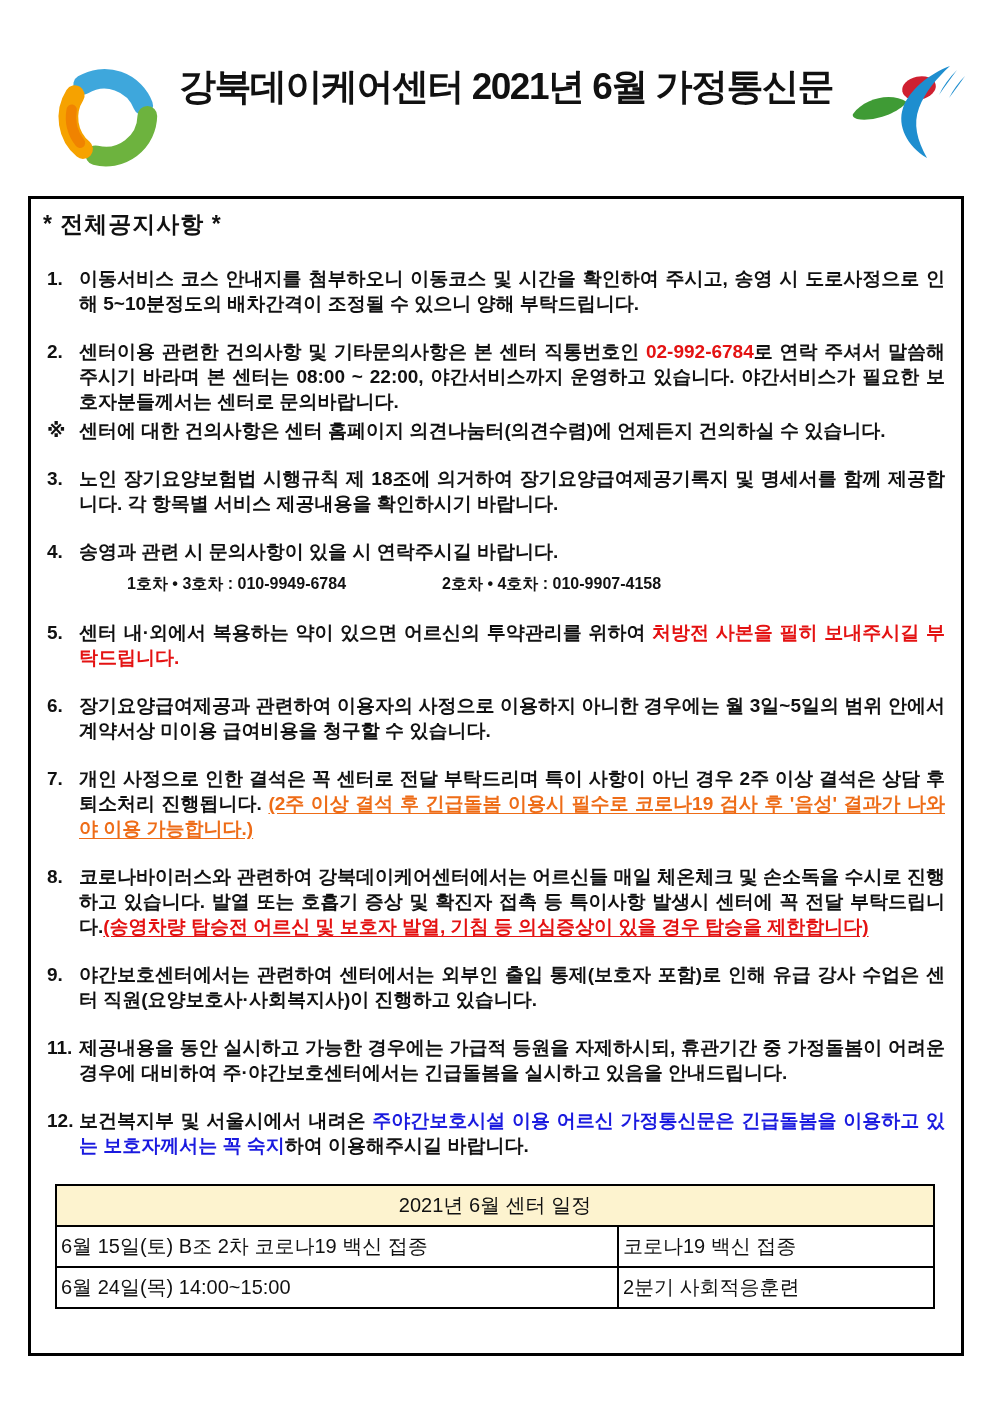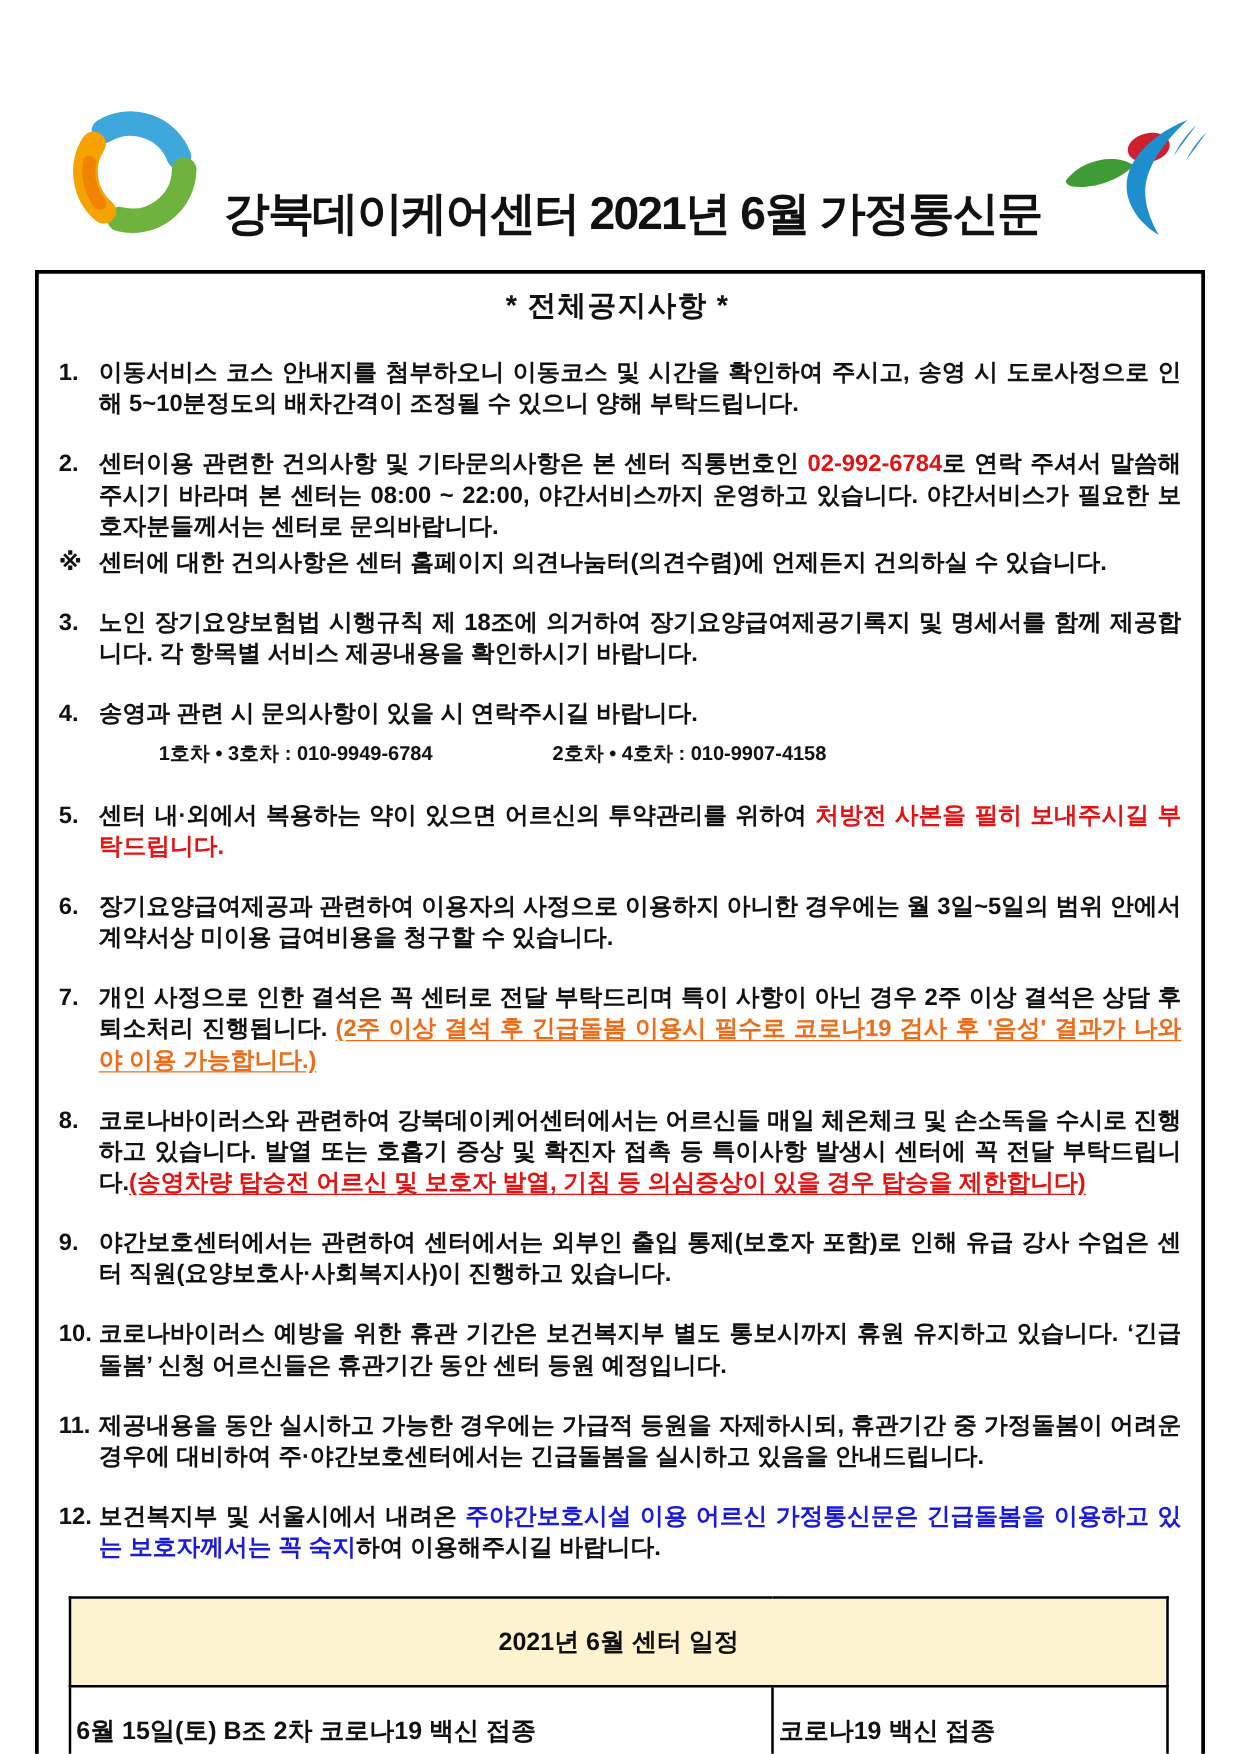--- a/index.html
+++ b/index.html
@@ -8,39 +8,39 @@
   }
   *{box-sizing:border-box;margin:0;padding:0;}
   html,body{background:#fff;}
   body{
     width:992px;height:1403px;overflow:hidden;
     font-family:"Liberation Sans","DejaVu Sans",sans-serif;
     color:var(--ink);font-weight:bold;
   }
   
   .hdr{
-    display:flex;align-items:flex-end;
-    padding:62px 14px 14px 52px;gap:12px;margin-top:20px;
+    display:flex;align-items:flex-start;
+    padding:62px 14px 14px 52px;gap:12px;
   }
   .hdr .logo-left{flex:0 0 114px;}
   .hdr .logo-right{flex:0 0 132px;}
   .page-title{
     flex:1;text-align:center;
     font-size:37px;font-weight:800;letter-spacing:-1.5px;
     white-space:nowrap;
   }
   
   .notice-box{
     margin:6px 28px 0 28px;
     border:3px solid #000;
     padding:8px 16px 18px 12px;
     min-height:1160px;
   }
   .box-title{
-    text-align:center;font-size:23px;font-weight:800;
+    text-align:left;font-size:23px;font-weight:800;
     letter-spacing:1px;margin:2px 0 26px 0;
   }
   .notice-list{display:flex;flex-direction:column;gap:23px;}
   .item{display:flex;align-items:flex-start;}
   .item.tight{margin-top:-19px;}
   .item .num{
     flex:0 0 36px;font-size:19px;line-height:25px;text-align:left;
     padding-left:4px;
   }
   .item .body{flex:1;font-size:19px;line-height:25px;text-align:justify;}
@@ -52,21 +52,21 @@
   .seg-red-underline{color:var(--red);text-decoration:underline;text-underline-offset:3px;}
   .subline{
     display:flex;gap:96px;padding-left:48px;margin-top:6px;
     font-size:16px;line-height:27px;white-space:nowrap;
   }
   
   .sched-wrap{margin:26px 10px 0 12px;}
   table.sched{width:100%;border-collapse:collapse;}
   table.sched th,table.sched td{
     border:2px solid #000;
-    font-size:20px;font-weight:bold;padding:21px 4px;
+    font-size:20px;font-weight:normal;padding:6px 4px;
   }
   table.sched th{background:var(--table-header-bg);}
   td.col-date{width:64%;}
   td.col-event{width:36%;}
 </style>
 </head>
 <body>
 
 <div class="page">
 
@@ -133,24 +133,20 @@
         </div>
         <div class="item">
           <span class="num">8.</span>
           <div class="body"><span class="seg-plain">코로나바이러스와 관련하여 강북데이케어센터에서는 어르신들 매일 체온체크 및 손소독을 수시로 진행하고 있습니다. 발열 또는 호흡기 증상 및 확진자 접촉 등 특이사항 발생시 센터에 꼭 전달 부탁드립니다.</span><span class="seg-red-underline">(송영차량 탑승전 어르신 및 보호자 발열, 기침 등 의심증상이 있을 경우 탑승을 제한합니다)</span></div>
         </div>
         <div class="item">
           <span class="num">9.</span>
           <div class="body"><span class="seg-plain">야간보호센터에서는 관련하여 센터에서는 외부인 출입 통제(보호자 포함)로 인해 유급 강사 수업은 센터 직원(요양보호사·사회복지사)이 진행하고 있습니다.</span></div>
         </div>
         <div class="item">
-          <span class="num">10.</span>
-          <div class="body"><span class="seg-plain">코로나바이러스 예방을 위한 휴관 기간은 보건복지부 별도 통보시까지 휴원 유지하고 있습니다. ‘긴급돌봄’ 신청 어르신들은 휴관기간 동안 센터 등원 예정입니다.</span></div>
-        </div>
-        <div class="item">
           <span class="num">11.</span>
           <div class="body"><span class="seg-plain">제공내용을 동안 </span><span class="seg-underline">실시하고 가능한 경우에는 가급적 등원을 자제</span><span class="seg-plain">하시되, 휴관기간 중 가정돌봄이 어려운 경우에 대비하여 주·야간보호센터에서는 긴급돌봄을 실시하고 있음을 안내드립니다.</span></div>
         </div>
         <div class="item">
           <span class="num">12.</span>
           <div class="body"><span class="seg-plain">보건복지부 및 서울시에서 내려온 </span><span class="seg-blue">주야간보호시설 이용 어르신 가정통신문은 긴급돌봄을 이용하고 있는 보호자께서는 꼭 숙지</span><span class="seg-plain">하여 이용해주시길 바랍니다.</span></div>
         </div>
       </div>
 
     <div class="sched-wrap">

